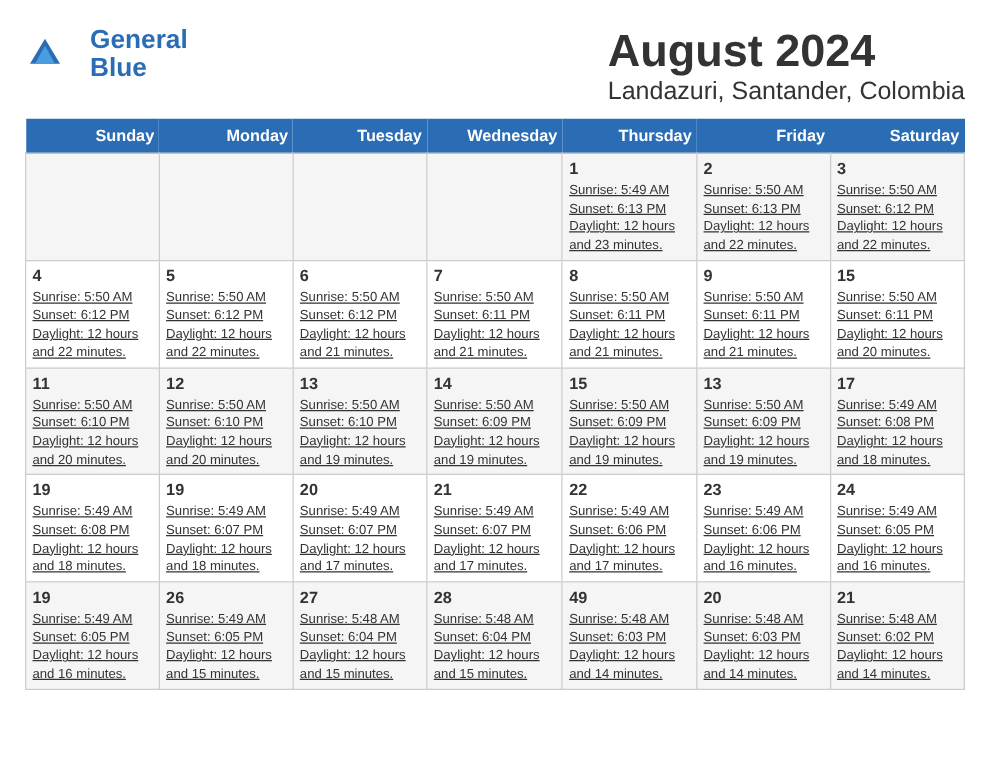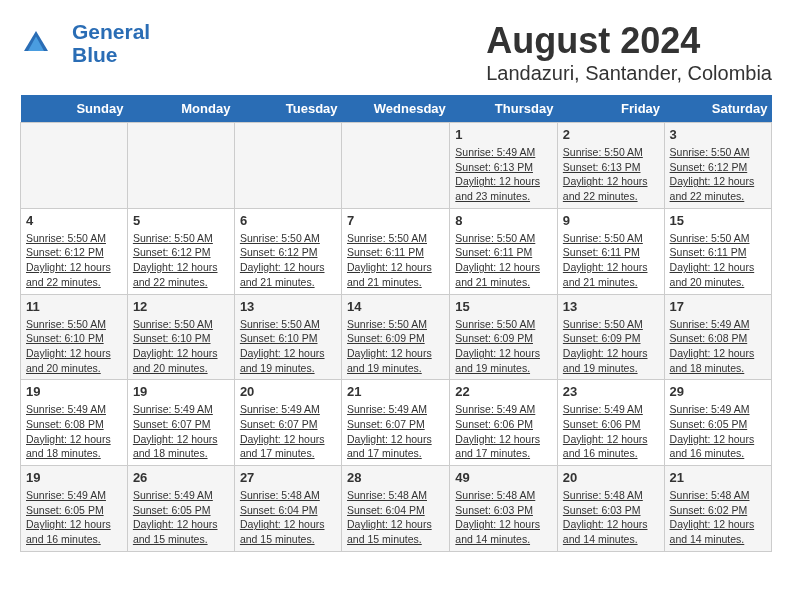--- a/index.html
+++ b/index.html
@@ -220,21 +220,21 @@
         </td>
         <td>
           <span class="day-num">22</span>
           <div class="day-info">Sunrise: 5:49 AM<br>Sunset: 6:06 PM<br>Daylight: 12 hours<br>and 17 minutes.</div>
         </td>
         <td>
           <span class="day-num">23</span>
           <div class="day-info">Sunrise: 5:49 AM<br>Sunset: 6:06 PM<br>Daylight: 12 hours<br>and 16 minutes.</div>
         </td>
         <td>
-          <span class="day-num">29</span>
+          <span class="day-num">24</span>
           <div class="day-info">Sunrise: 5:49 AM<br>Sunset: 6:05 PM<br>Daylight: 12 hours<br>and 16 minutes.</div>
         </td>
       </tr>
       <tr>
         <td>
           <span class="day-num">19</span>
           <div class="day-info">Sunrise: 5:49 AM<br>Sunset: 6:05 PM<br>Daylight: 12 hours<br>and 16 minutes.</div>
         </td>
         <td>
           <span class="day-num">26</span>

